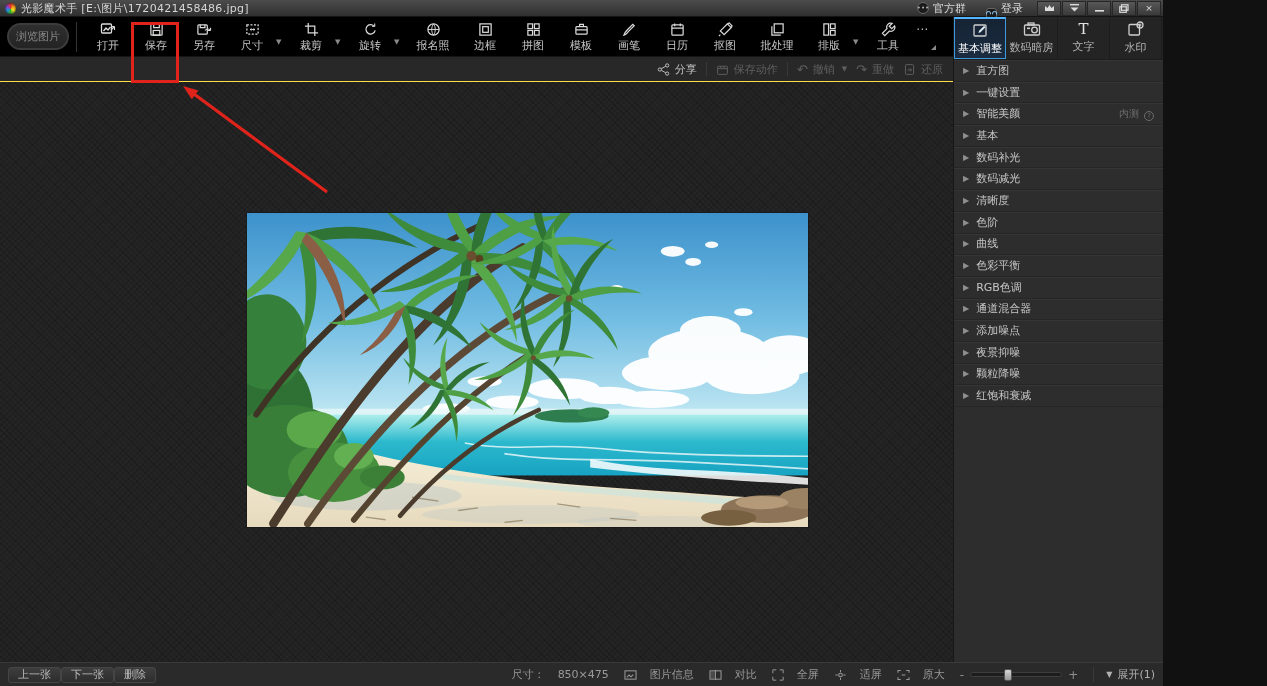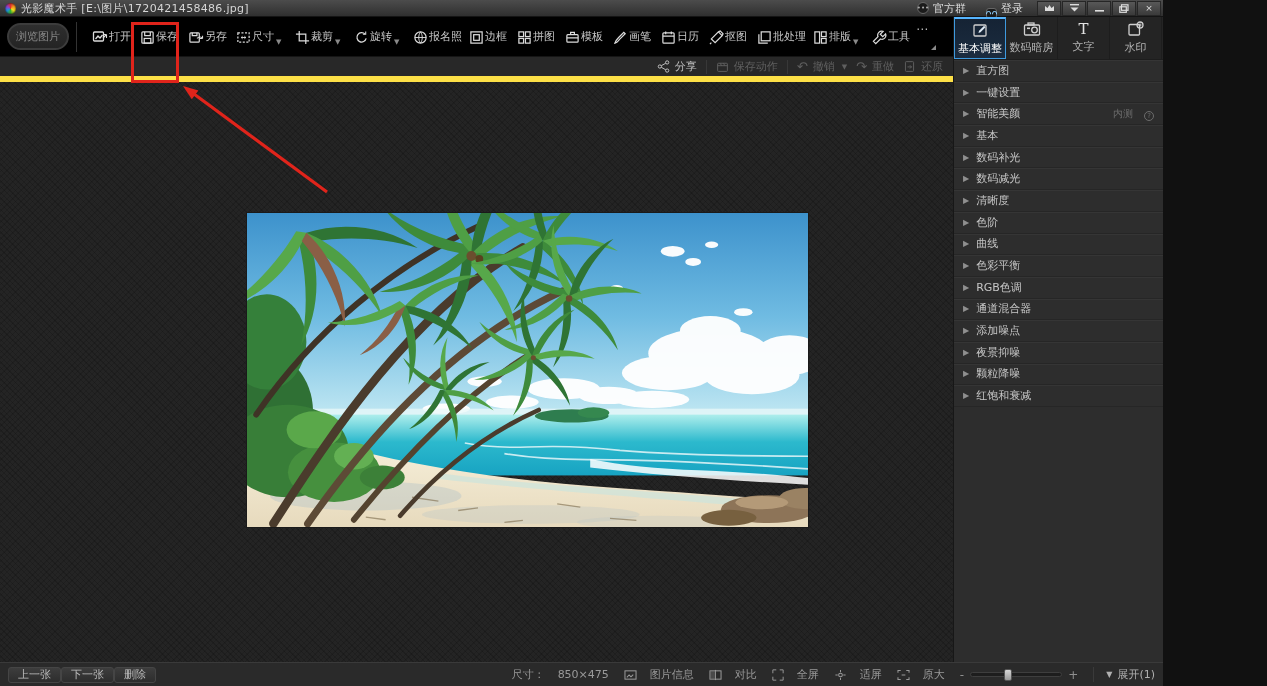--- a/index.html
+++ b/index.html
@@ -31,34 +31,34 @@
   .main { display:flex; height:645px; }
   .left-pane { flex:1; display:flex; flex-direction:column; min-width:0; }
 
   
   .toolbar { height:40px; background:#000000; border-bottom:1px solid #151515;
              display:flex; align-items:center; padding-left:7px; }
   .browse-btn { width:62px; height:27px; border-radius:14px; border:2px solid #3c3c3c;
                 background:linear-gradient(#2e2e2e,#242424); color:#8a8a8a; font-size:11px;
                 display:flex; align-items:center; justify-content:center; cursor:pointer; }
   .tb-sep { width:1px; height:30px; background:#161616; border-right:1px solid #333; margin:0 7px; }
-  .tool { width:32px; display:flex; flex-direction:row; align-items:center; gap:1px;
+  .tool { width:32px; display:flex; flex-direction:column; align-items:center; gap:1px;
           margin:0 8px; cursor:pointer; position:relative; }
   .tool .ic { height:17px; display:flex; align-items:flex-end; justify-content:center; }
   .tool .ic svg { stroke:#dcdcdc; fill:none; stroke-width:1.3; }
   .tool .lbl { color:#c8c8c8; font-size:11px; white-space:nowrap; }
   .tool-wide { width:40px; }
   .dd { width:9px; color:#8a8a8a; font-size:7px; align-self:flex-end; margin:0 2px 10px 0; cursor:pointer; }
   .tool-more { width:26px; height:34px; position:relative; cursor:pointer; }
   .tool-more .dots { color:#bbb; font-size:12px; letter-spacing:1px; position:absolute; top:2px; left:4px; }
   .tool-more .corner { position:absolute; right:2px; bottom:4px; width:0; height:0;
                        border-left:5px solid transparent; border-bottom:5px solid #8a8a8a; }
 
   
-  .actionbar { height:25px; background:#282828; border-bottom:6px solid #fde047;
+  .actionbar { height:25px; background:#282828; border-bottom:1px solid #fde047;
                display:flex; align-items:center; justify-content:flex-end; padding-right:10px; gap:9px; }
   .act { display:flex; align-items:center; gap:5px; color:#5f5f5f; cursor:default; }
   .act svg { stroke:#5f5f5f; fill:none; stroke-width:1.2; }
   .act.enabled { color:#c0c0c0; cursor:pointer; }
   .act.enabled svg { stroke:#c0c0c0; }
   .act .u-arrow { font-size:13px; line-height:1; }
   .act-sep { width:1px; height:14px; background:#1c1c1c; border-right:1px solid #383838; }
   .act .mini-dd { font-size:7px; color:#5f5f5f; margin-left:2px; }
 
   
@@ -75,21 +75,21 @@
           color:#b4b4b4; font-size:11px; border-right:1px solid #1d1d1d; cursor:pointer; }
   .rtab .ti svg { stroke:#cfcfcf; fill:none; stroke-width:1.3; display:block; }
   .rtab.active { background:linear-gradient(#152334,#1b2c40); color:#fff;
                  border:1px solid #3e9adf; border-top:2px solid #55b4ff; }
   .rtab .serifT { font-family:"DejaVu Serif","Liberation Serif",serif; font-size:15px; color:#e2e2e2; line-height:14px; }
   .rlist { flex:1; }
   .ritem { height:21.7px; display:flex; align-items:center; padding:0 9px; color:#c6c6c6;
            border-bottom:1px solid #262626; box-shadow:inset 0 1px 0 rgba(255,255,255,.04);
            cursor:pointer; }
   .ritem .tri { color:#8f8f8f; font-size:8px; margin-right:7px; }
-  .ritem .badge { margin-left:auto; color:#6c6c6c; font-size:10px; display:flex; align-items:flex-end; gap:11px; }
+  .ritem .badge { margin-left:auto; color:#6c6c6c; font-size:10px; display:flex; align-items:flex-end; gap:5px; }
   .ritem .qmark { width:10px; height:10px; border:1px solid #6c6c6c; border-radius:50%; font-size:7px;
                   display:flex; align-items:center; justify-content:center; color:#6c6c6c; }
 
   
   .bottombar { height:24px; background:#2a2a2a; border-top:1px solid #3a3a3a;
                display:flex; align-items:center; padding:0 8px; color:#9a9a9a; }
   .bb-btn { height:16px; padding:0 9px; border:1px solid #454545; border-radius:3px;
             background:linear-gradient(#3d3d3d,#2d2d2d); color:#bdbdbd; font-size:11px;
             display:flex; align-items:center; cursor:pointer; }
   .bb-right { margin-left:auto; display:flex; align-items:center; gap:15px; }

